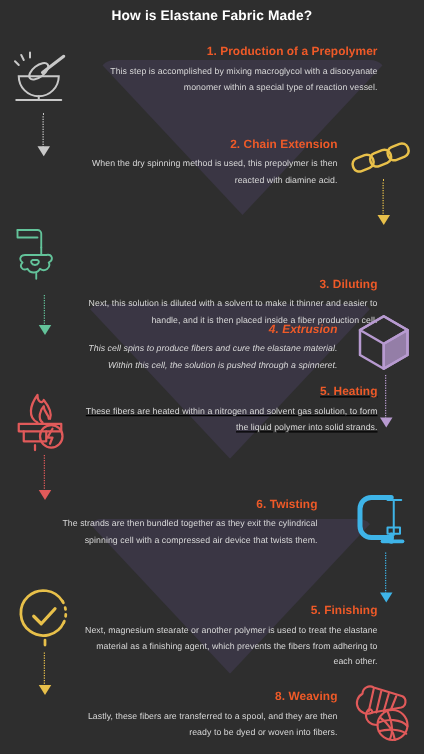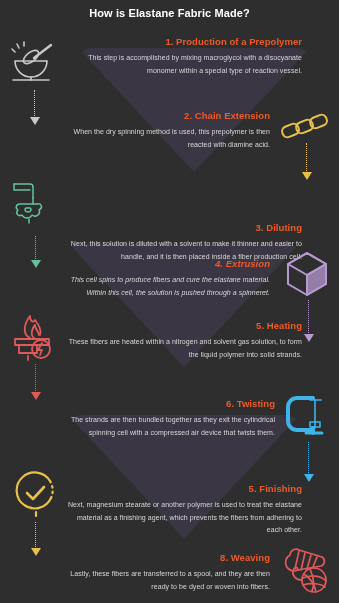--- a/index.html
+++ b/index.html
@@ -68,22 +68,22 @@
     letter-spacing: 0.05px;
   }
   .align-left  { text-align: right; }
   .align-right { text-align: right; }
 
   
   .s1 { left: 60px;  top: 36px;  width: 242px; }
   .s2 { left: 52px;  top: 110px; width: 218px; }
   .s3 { left: 60px;  top: 186px; width: 242px; margin-top: 36px; }
   .s4 { left: 52px;  top: 258px; width: 218px; font-style: italic; }
-  .s5 { left: 60px;  top: 320px; width: 242px; }
-  .s6 { left: 57px;  top: 398px; width: 218px; text-align: right; }
+  .s5 { left: 60px;  top: 308px; width: 242px; text-decoration: underline; }
+  .s6 { left: 36px;  top: 398px; width: 218px; text-align: right; }
   .s7 { left: 60px;  top: 483px; width: 242px; }
   .s8 { left: 52px;  top: 552px; width: 218px; }
 
   
   .icon-box {
     position: absolute;
     z-index: 4;
     width: 52px;
     height: 52px;
   }

